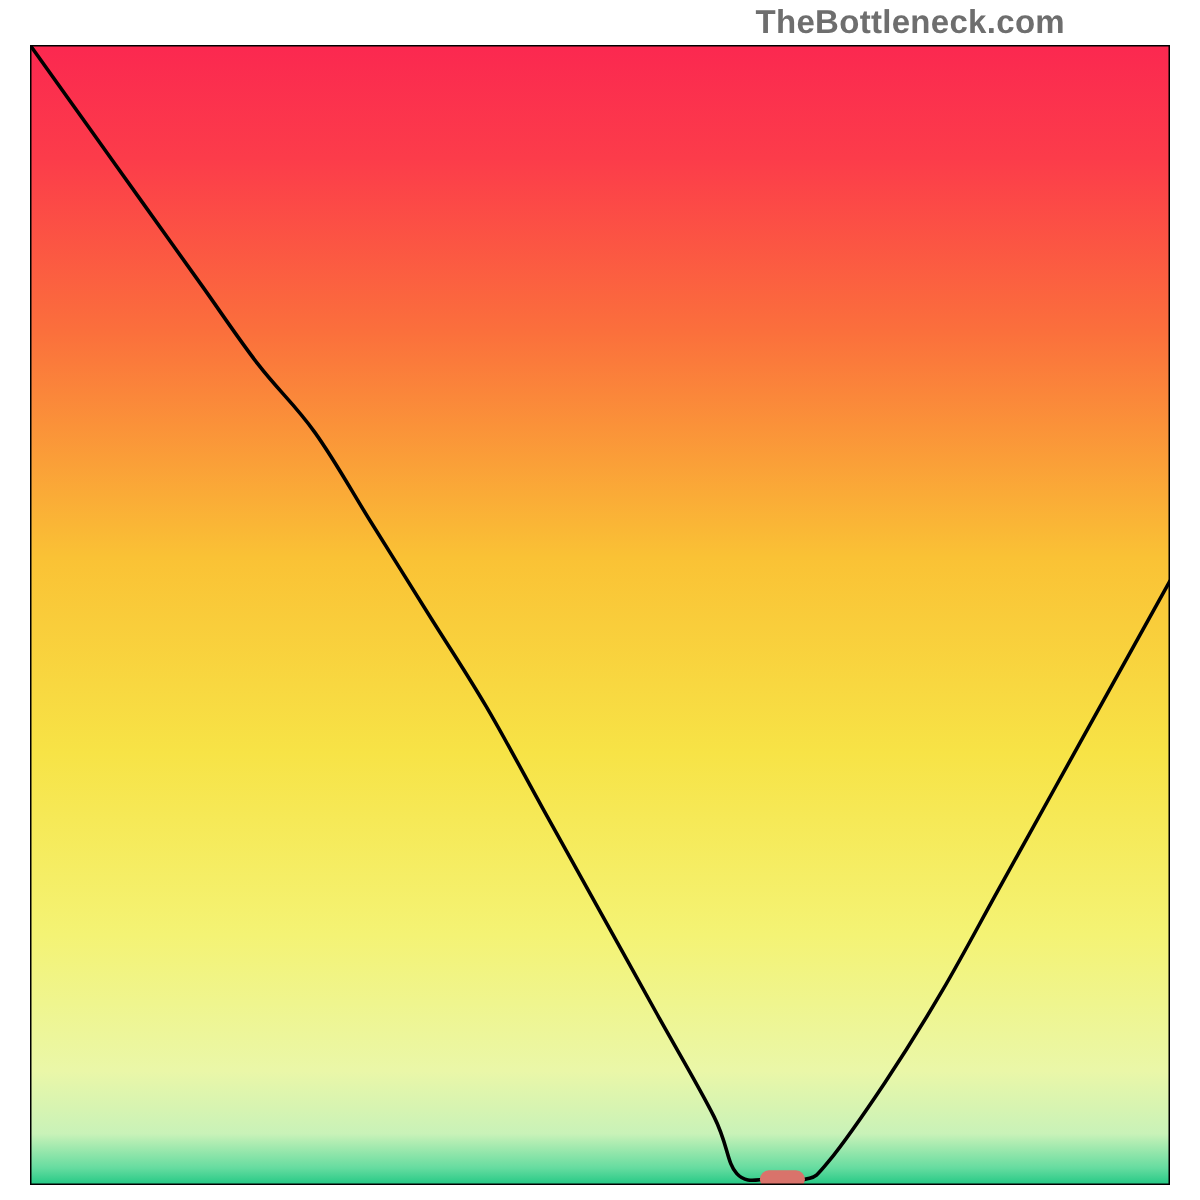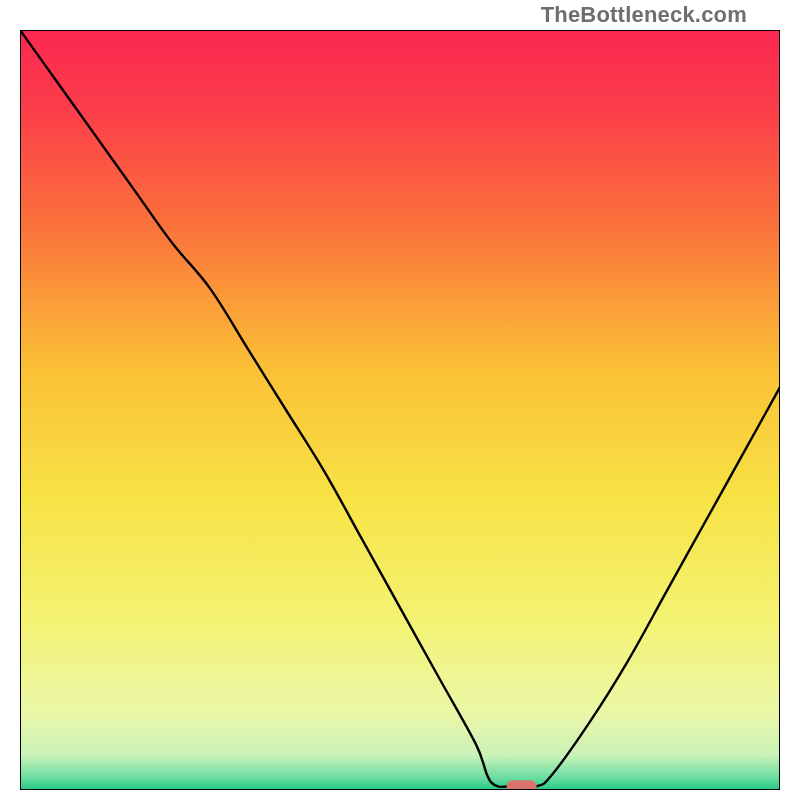--- a/index.html
+++ b/index.html
@@ -8,21 +8,20 @@
     width: 800px;
     height: 800px;
     background: #ffffff;
     font-family: Arial, Helvetica, sans-serif;
     overflow: hidden;
   }
   .stage {
     position: relative;
     width: 720px;
     height: 800px;
-    padding-left: 37px;
   }
   .watermark {
     position: absolute;
     top: 2px;
     right: 10px;
     font-size: 22px;
     font-weight: 600;
     color: #6e6e6e;
     letter-spacing: 0.2px;
     user-select: none;

